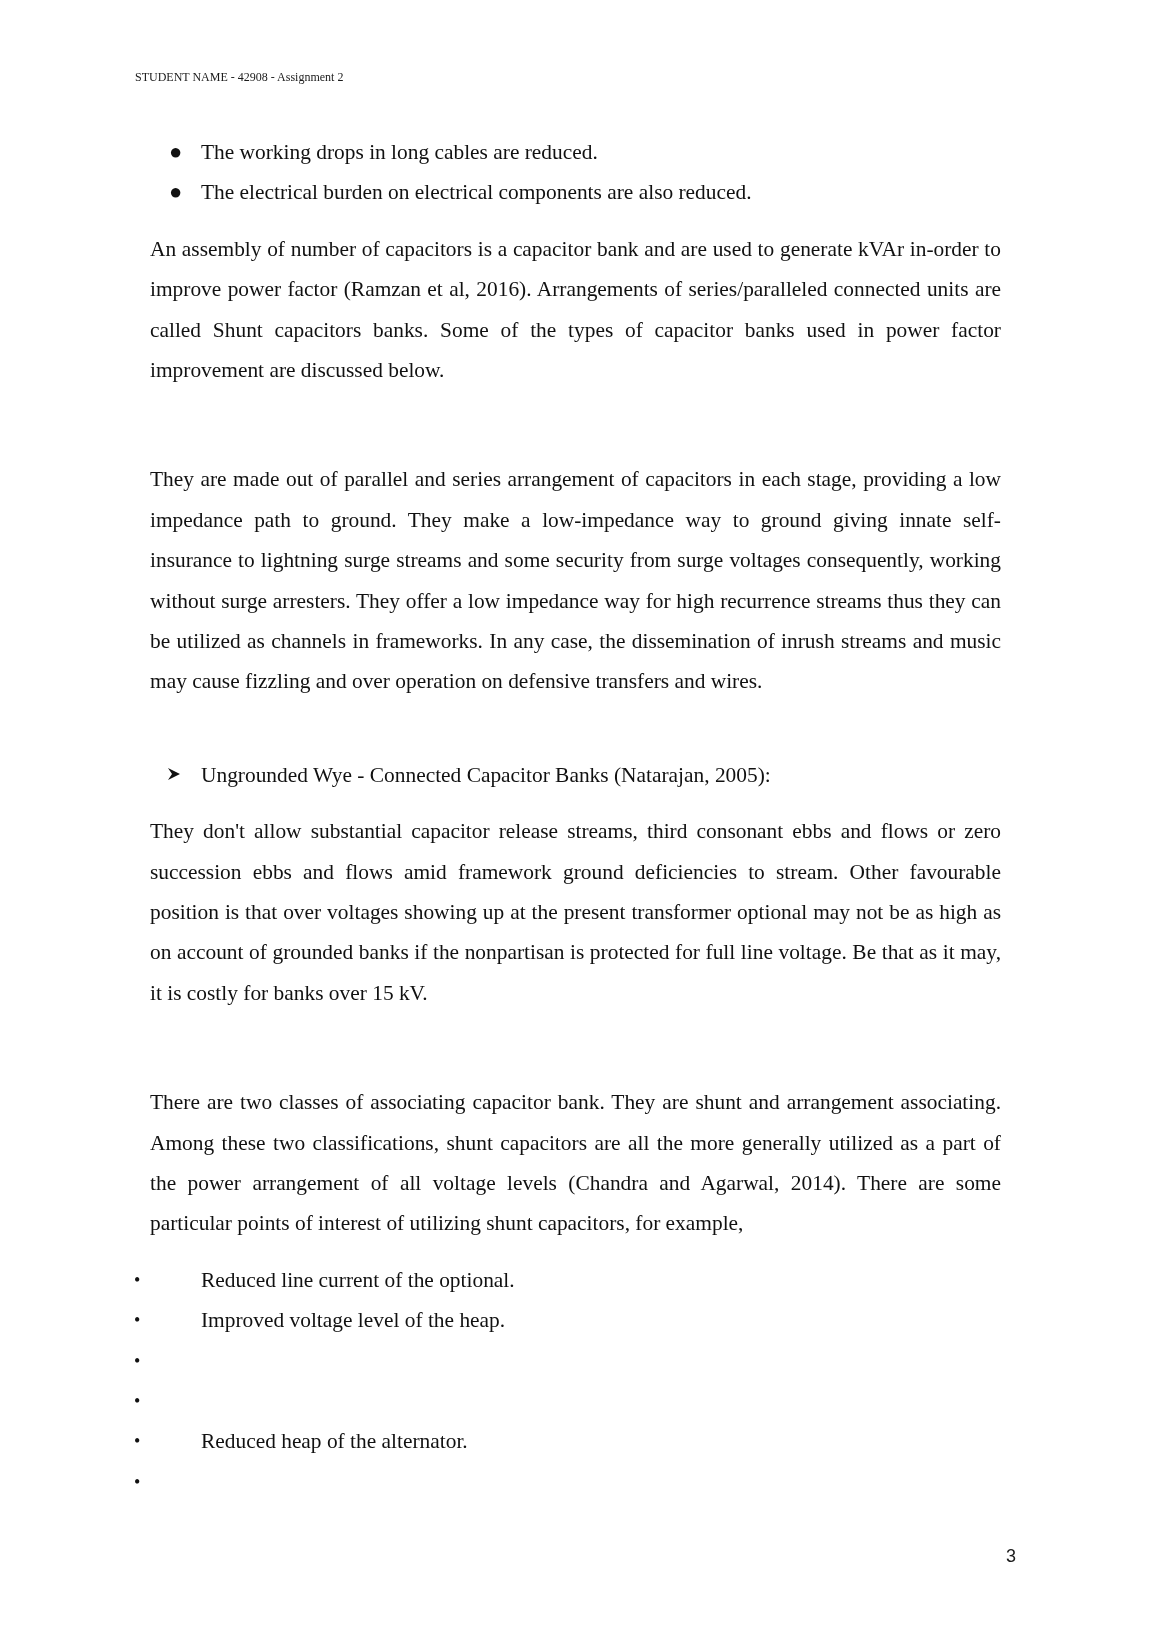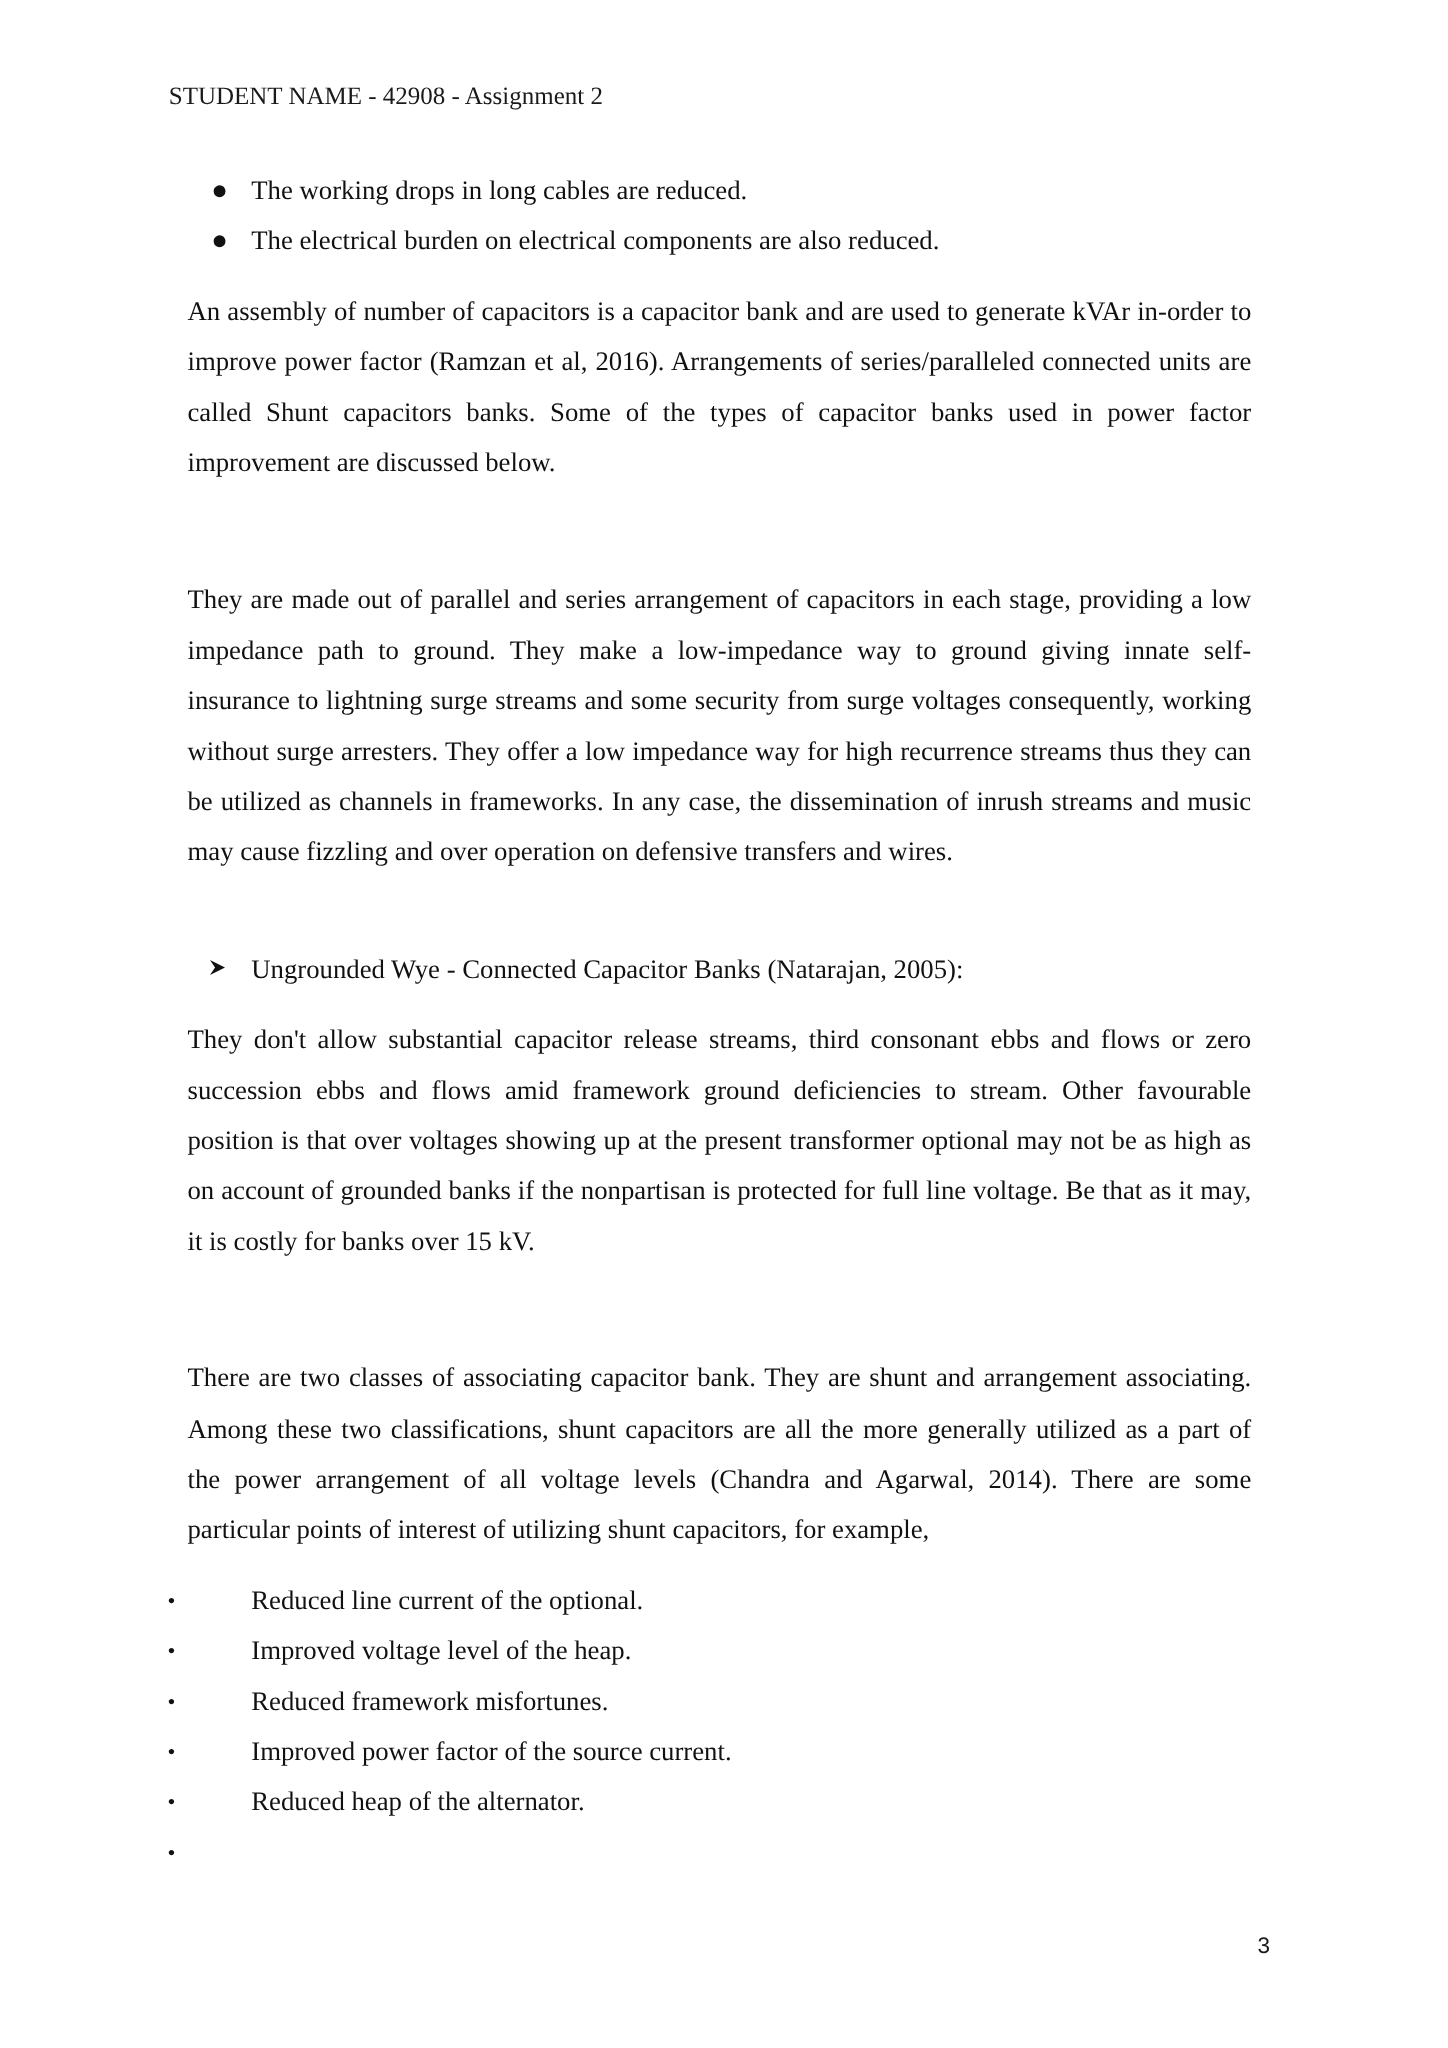--- a/index.html
+++ b/index.html
@@ -19,21 +19,21 @@
       position: absolute;
       left: 0; top: 0;
       width: 1158px;
       height: 1638px;
       background: #ffffff;
     }
     .header {
       position: absolute;
       left: 135px;
       top: 68px;
-      font-size: 20px;
+      font-size: 12px;
       line-height: 18px;
       color: #1a1a1a;
       font-family: "Liberation Serif", serif;
     }
     .content {
       position: absolute;
       left: 134px;
       top: 132px;
       width: 883px;
       font-size: 21.4px;
@@ -129,25 +129,23 @@
     <div class="bullet-row">
       <span class="marker small-dot-marker">•</span>
       <span class="text">Reduced line current of the optional.</span>
     </div>
     <div class="bullet-row">
       <span class="marker small-dot-marker">•</span>
       <span class="text">Improved voltage level of the heap.</span>
     </div>
     <div class="bullet-row">
       <span class="marker small-dot-marker">•</span>
-      <span class="text">Reduced framework misfortunes.</span>
     </div>
     <div class="bullet-row">
       <span class="marker small-dot-marker">•</span>
-      <span class="text">Improved power factor of the source current.</span>
     </div>
     <div class="bullet-row">
       <span class="marker small-dot-marker">•</span>
       <span class="text">Reduced heap of the alternator.</span>
     </div>
     <div class="bullet-row">
       <span class="marker small-dot-marker">•</span>
     </div>
   </div>
 

